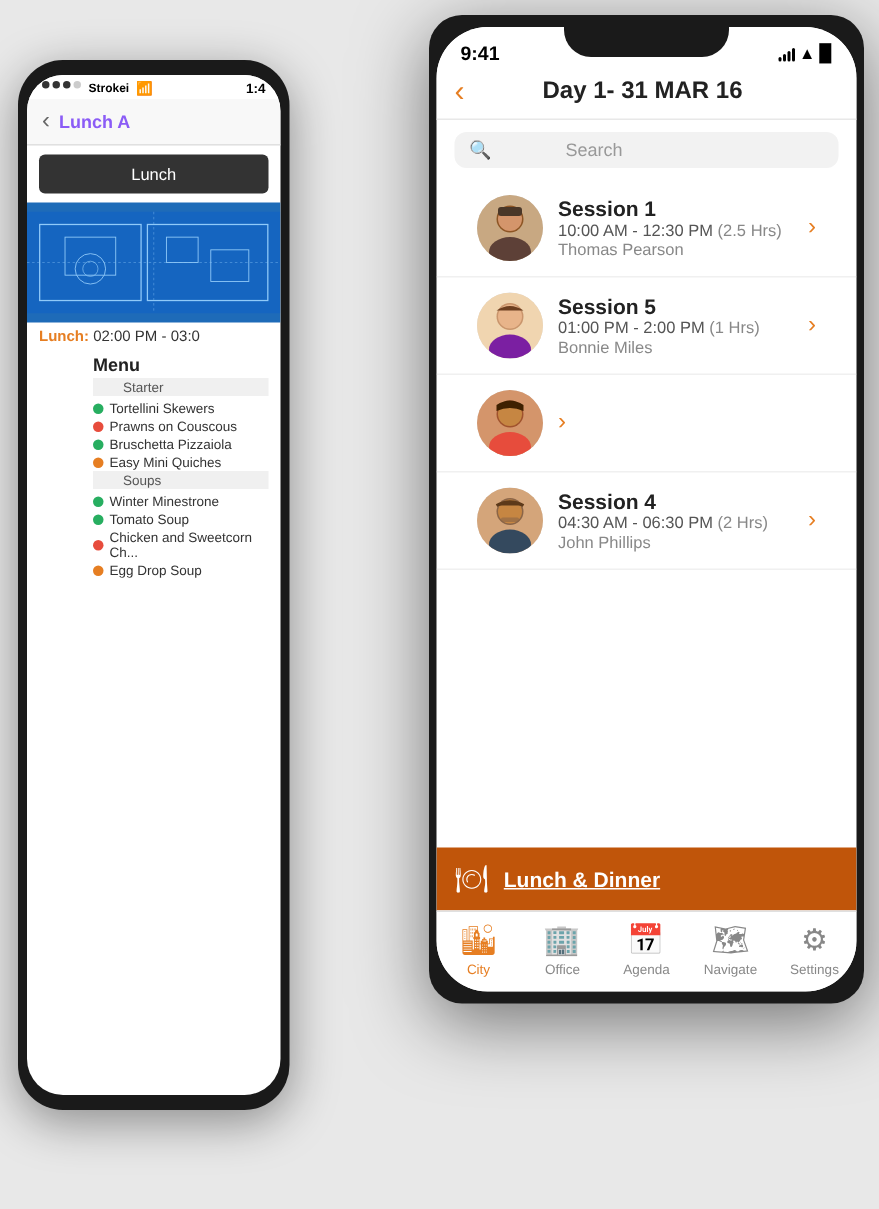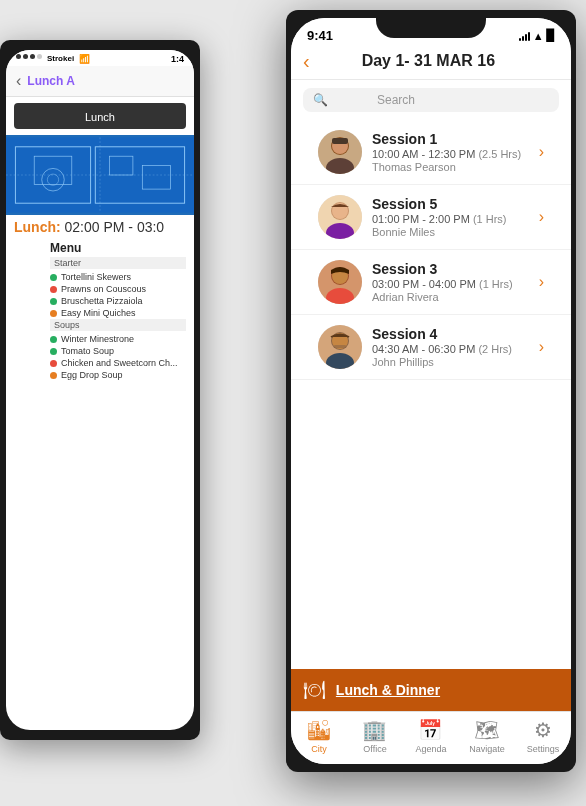--- a/index.html
+++ b/index.html
@@ -8,26 +8,26 @@
       height: 806px;
       background: #e8e8e8;
       font-family: -apple-system, BlinkMacSystemFont, 'Helvetica Neue', sans-serif;
       overflow: hidden;
       position: relative;
     }
 
     
     .phone-back {
       position: absolute;
-      left: 0;
+      left: 12px;
       top: 40px;
-      width: 200px;
+      width: 181px;
       height: 700px;
       background: #1a1a1a;
-      border-radius: 10px;
+      border-radius: 30px;
       overflow: hidden;
       box-shadow: 0 8px 32px rgba(0,0,0,0.4);
       z-index: 1;
     }
     .phone-back-screen {
       position: absolute;
       top: 10px; left: 6px; right: 6px; bottom: 10px;
       background: #fff;
       border-radius: 24px;
       overflow: hidden;
@@ -92,21 +92,21 @@
       position: relative;
       overflow: hidden;
     }
     .blueprint-svg {
       width: 100%;
       height: 100%;
     }
 
     .back-lunch-time {
       padding: 4px 8px;
-      font-size: 14px;
+      font-size: 10px;
     }
     .back-lunch-label {
       color: #e67e22;
       font-weight: 700;
     }
     .back-lunch-time-val {
       color: #333;
     }
 
     .back-menu-section {
@@ -116,21 +116,21 @@
     .back-menu-title {
       font-size: 12px;
       font-weight: 700;
       color: #222;
       margin-bottom: 2px;
     }
     .back-section-header {
       font-size: 9px;
       color: #555;
       background: #f0f0f0;
-      padding: 1px 4px;
+      padding: 1px 20px;
       margin-bottom: 2px;
     }
     .back-menu-item {
       display: flex;
       align-items: center;
       gap: 4px;
       padding: 1px 0;
     }
     .back-dot {
       width: 7px; height: 7px;
@@ -144,23 +144,23 @@
       font-size: 9px;
       color: #333;
     }
 
     
     .phone-front {
       position: absolute;
       right: 10px;
       top: 10px;
       width: 290px;
-      height: 762px;
+      height: 659px;
       background: #1a1a1a;
-      border-radius: 12px;
+      border-radius: 22px;
       overflow: hidden;
       box-shadow: 0 12px 48px rgba(0,0,0,0.5);
       z-index: 2;
     }
 
     
     .phone-front-notch {
       position: absolute;
       top: 0;
       left: 50%;
@@ -507,28 +507,20 @@
       <div class="session-item">
         <div class="session-avatar">
           <svg class="avatar-svg" viewBox="0 0 44 44" xmlns="http://www.w3.org/2000/svg">
             <rect width="44" height="44" fill="#d4956b"></rect>
             <circle cx="22" cy="16" r="9" fill="#a0522d"></circle>
             <ellipse cx="22" cy="38" rx="14" ry="10" fill="#e74c3c"></ellipse>
             <circle cx="22" cy="16" r="8" fill="#c68642"></circle>
             <path d="M13 10 Q22 4 31 10 L31 14 Q22 10 13 14 Z" fill="#3e2000"></path>
           </svg>
         </div>
-        <div class="session-info">
-          <div class="session-title">Session 3</div>
-          <div class="session-time">
-            <span>03:00 PM - 04:00 PM</span>
-            <span class="session-duration">(1 Hrs)</span>
-          </div>
-          <div class="session-person">Adrian Rivera</div>
-        </div>
         <span class="session-chevron">›</span>
       </div>
 
       <div class="session-item">
         <div class="session-avatar">
           <svg class="avatar-svg" viewBox="0 0 44 44" xmlns="http://www.w3.org/2000/svg">
             <rect width="44" height="44" fill="#d4a57a"></rect>
             <circle cx="22" cy="16" r="9" fill="#8b6547"></circle>
             <ellipse cx="22" cy="38" rx="14" ry="10" fill="#34495e"></ellipse>
             <circle cx="22" cy="16" r="8" fill="#c68642"></circle>

